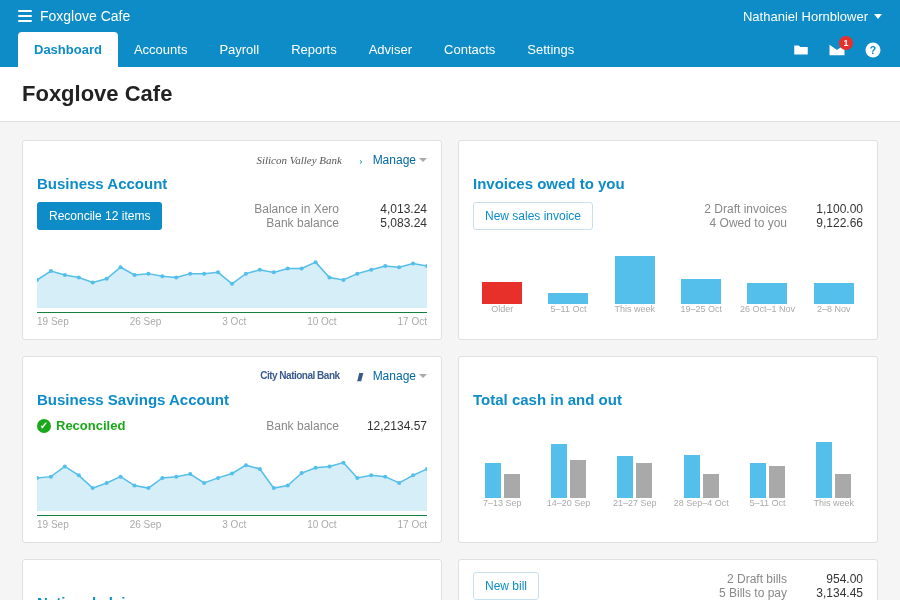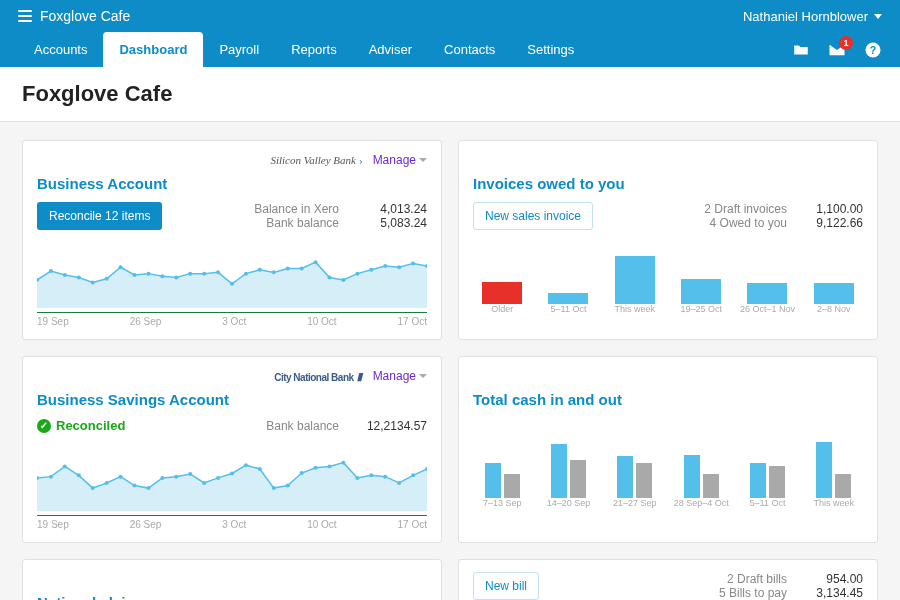--- a/index.html
+++ b/index.html
@@ -19,23 +19,23 @@
 .icn { width: 18px; height: 18px; position: relative; cursor: pointer; }
 .icn svg { fill: #fff; }
 .badge { position: absolute; top: -5px; right: -7px; background: #e8302b; color: #fff; border-radius: 50%; width: 14px; height: 14px; font-size: 9px; font-weight: bold; display: flex; align-items: center; justify-content: center; }
 .page-title-bar { background: #fff; border-bottom: 1px solid #e0e0e0; padding: 14px 22px; }
 .page-title-bar h1 { font-size: 22px; font-weight: 600; color: #222; }
 .dash { padding: 18px 22px; display: grid; grid-template-columns: 1fr 1fr; gap: 16px; }
 .card { background: #fff; border: 1px solid #e0e0e0; border-radius: 3px; padding: 12px 14px; }
 .card-head { display: flex; justify-content: space-between; align-items: flex-start; margin-bottom: 10px; }
 .card-title { color: #0d8cc7; font-size: 15px; font-weight: 600; cursor: pointer; margin-top: 22px; }
 .card-head-right { display: flex; align-items: center; gap: 10px; }
-.bank-logo { font-family: Georgia, serif; font-size: 11px; font-style: italic; color: #555; display: flex; align-items: flex-end; gap: 3px; }
+.bank-logo { font-family: Georgia, serif; font-size: 11px; font-style: italic; color: #555; display: flex; align-items: flex-start; gap: 17px; }
 .bank-logo-img { font-size: 10px; font-style: normal; font-family: Arial; font-weight: bold; letter-spacing: -0.5px; color: #3a5a8a; }
-.manage { color: #6d28d9; font-size: 12px; cursor: pointer; display: flex; align-items: center; gap: 3px; }
+.manage { color: #0369a1; font-size: 12px; cursor: pointer; display: flex; align-items: center; gap: 3px; }
 .caret-gray { width: 0; height: 0; border-left: 4px solid transparent; border-right: 4px solid transparent; border-top: 4px solid #aaa; }
 .card-body-row { display: flex; justify-content: space-between; align-items: center; margin-bottom: 8px; }
 .btn { background: #0d8cc7; color: #fff; border: none; padding: 7px 12px; border-radius: 3px; font-size: 12px; cursor: pointer; }
 .btn-outline { background: #fff; color: #0d8cc7; border: 1px solid #c8e0ee; padding: 6px 11px; border-radius: 3px; font-size: 12px; cursor: pointer; }
 .reconciled { color: #1aa81a; font-weight: 600; font-size: 13px; display: flex; align-items: center; gap: 5px; }
 .checkcircle { width: 14px; height: 14px; background: #1aa81a; border-radius: 50%; display: inline-flex; align-items: center; justify-content: center; }
 .checkcircle::after { content: "✓"; color: #fff; font-size: 10px; font-weight: bold; }
 .balances { text-align: right; font-size: 12px; }
 .balances .row { display: flex; gap: 18px; justify-content: flex-end; }
 .balances .lbl { color: #888; }
@@ -69,22 +69,22 @@
         </span>
       <span>Foxglove Cafe</span>
     </div>
     <div class="user-menu">
       <span>Nathaniel Hornblower</span>
       <span class="caret-down"></span>
     </div>
   </div>
   <div class="topbar-row2">
     <div class="navtabs">
+      <div class="navtab active">Dashboard</div>
       <div class="navtab">Accounts</div>
-      <div class="navtab active">Dashboard</div>
       <div class="navtab">Payroll</div>
       <div class="navtab">Reports</div>
       <div class="navtab">Adviser</div>
       <div class="navtab">Contacts</div>
       <div class="navtab">Settings</div>
     </div>
     <div class="topbar-icons">
       <div class="icn"><svg viewBox="0 0 24 24">
             <path d="M3 6h6l2 2h10v10H3z"></path>
           </svg></div>

